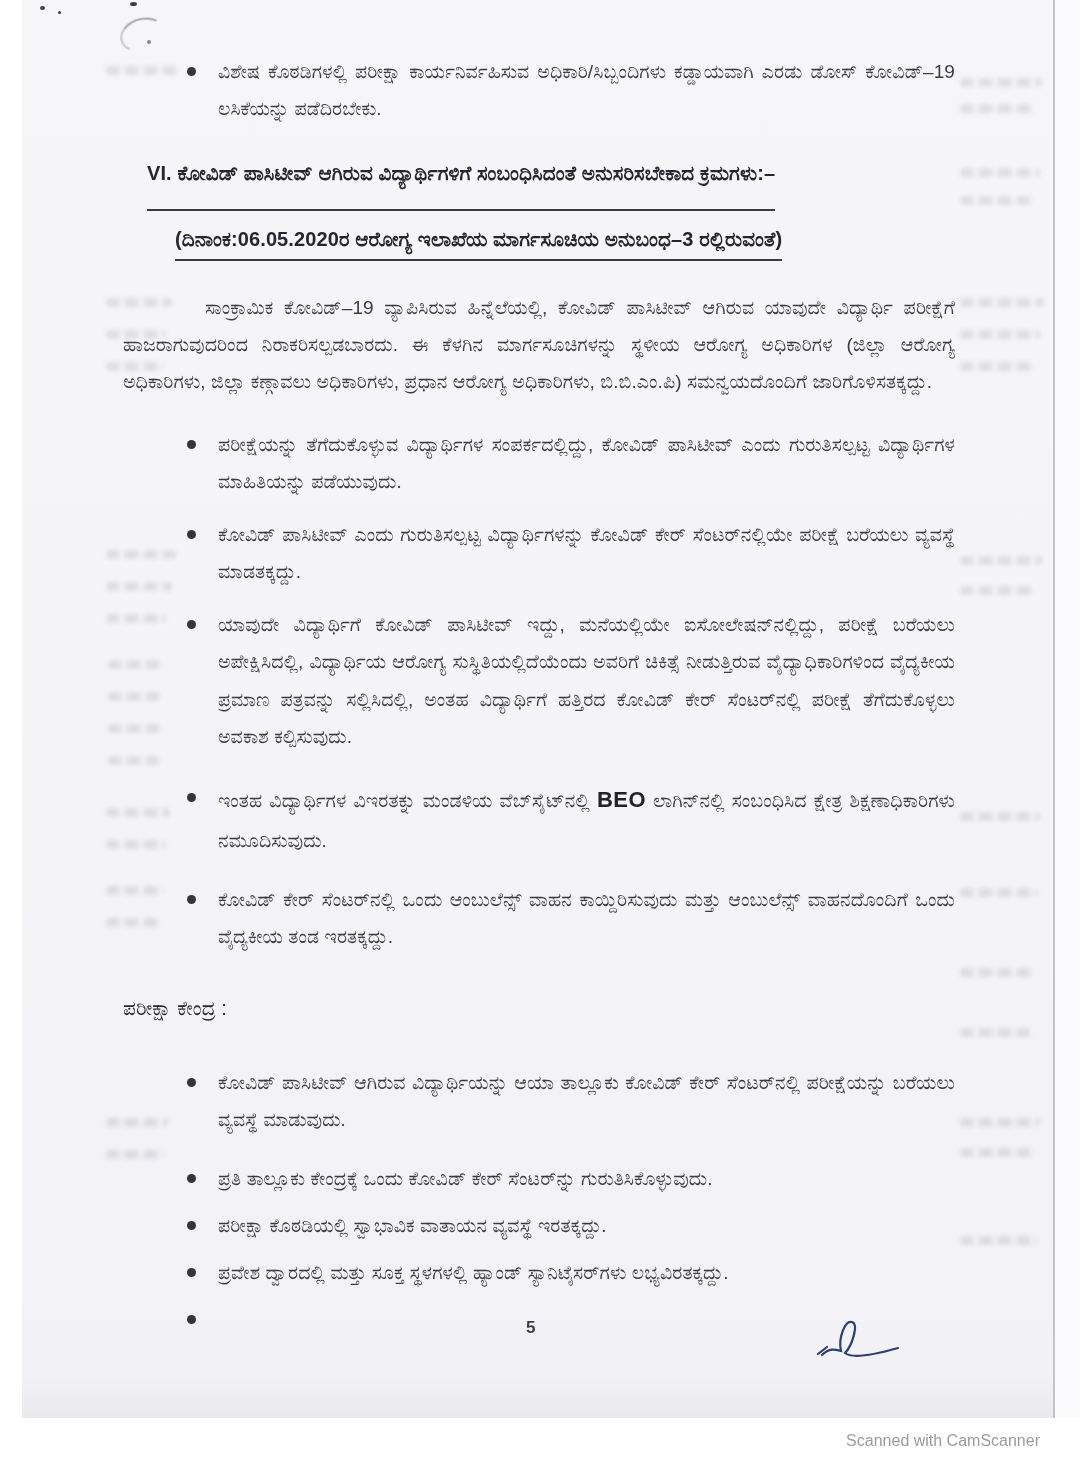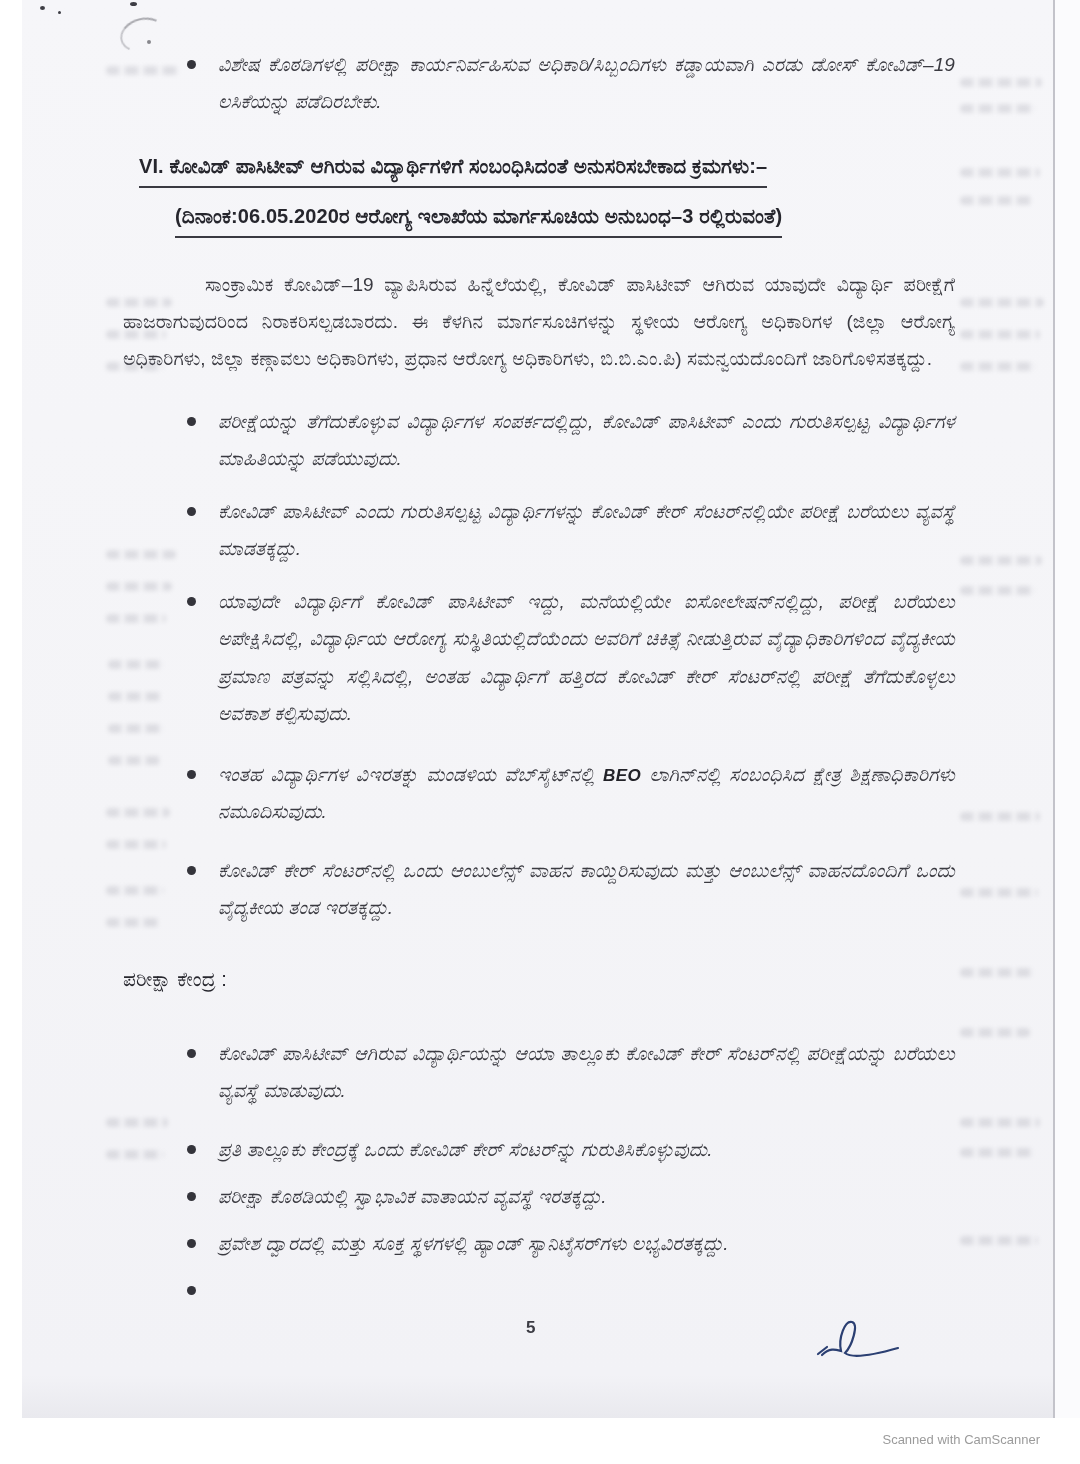--- a/index.html
+++ b/index.html
@@ -17,46 +17,46 @@
     box-shadow:0 2px 3px rgba(0,0,0,.12);
   }
   .edge-right{position:absolute;left:1055px;top:0;width:25px;height:1418px;background:#fbfbfd;}
   .doc{
     position:absolute;left:101px;top:46px;width:832px;
     font-size:19px;line-height:1.95;
     text-align:justify;
     letter-spacing:.1px;
   }
   ul{list-style:none;margin:0;padding:0;}
-  li{position:relative;padding-left:95px;margin:0 0 14px 0;font-style:italic;}
+  li{position:relative;padding-left:95px;margin:7px 0 14px 0;}
   li .bullet{
     position:absolute;left:64px;top:14px;width:9px;height:9px;border-radius:50%;
     background:#34343b;
   }
   .intro li{margin-bottom:0;}
   .vi-head{
     margin-top:30px;font-weight:bold;color:#26262d;font-size:20px;line-height:1.6;
     text-align:left;
   }
-  .vi-line1{display:inline-block;margin-left:16px;border-bottom:2px solid #3a3a42;padding-bottom:4px;}
+  .vi-line1{display:inline-block;margin-left:24px;border-bottom:2px solid #3a3a42;padding-bottom:20px;}
   .vi-line2{display:inline-block;margin-left:52px;margin-top:12px;border-bottom:2px solid #3a3a42;padding-bottom:4px;}
   .para{margin-top:28px;text-indent:82px;}
   .list1{margin-top:26px;}
   .list1 li{margin-bottom:16px;}
-  .beo{font-weight:bold;font-size:17px;letter-spacing:.5px;color:#222228;}
+  .beo{font-weight:bold;font-size:22px;letter-spacing:.5px;color:#222228;}
   .exam-head{margin-top:34px;font-weight:normal;color:#27272e;font-size:20px;text-align:left;}
   .list2{margin-top:36px;}
   .list2 li{margin-bottom:10px;}
   .list2 li.first{margin-bottom:22px;}
   .pageno{
     position:absolute;left:526px;top:1318px;font-size:17px;font-weight:bold;color:#3c3c44;
   }
   .signature{position:absolute;left:810px;top:1310px;width:100px;height:60px;}
   .camscanner{
-    position:absolute;right:40px;top:1432px;font-size:13px;color:#9b9b9b;
+    position:absolute;right:40px;top:1432px;font-size:16px;color:#9b9b9b;
     font-family:"Liberation Sans","DejaVu Sans",sans-serif;
   }
   
   .curl{
     position:absolute;left:98px;top:18px;width:42px;height:30px;
     border:2px solid rgba(110,110,118,.55);border-color:rgba(110,110,118,.55) transparent transparent rgba(110,110,118,.35);
     border-radius:50%;transform:rotate(-14deg);filter:blur(.4px);
   }
   .speck{position:absolute;background:#3d3d44;border-radius:50%;}
   .bleed{

